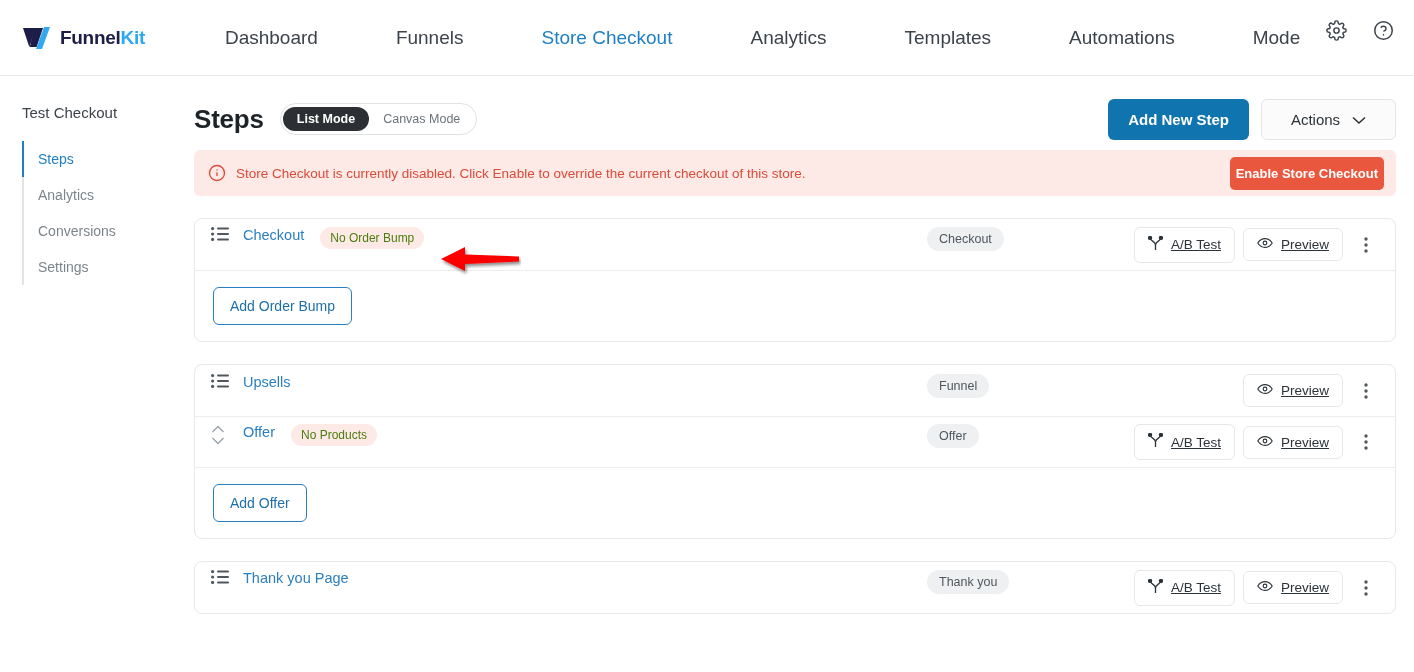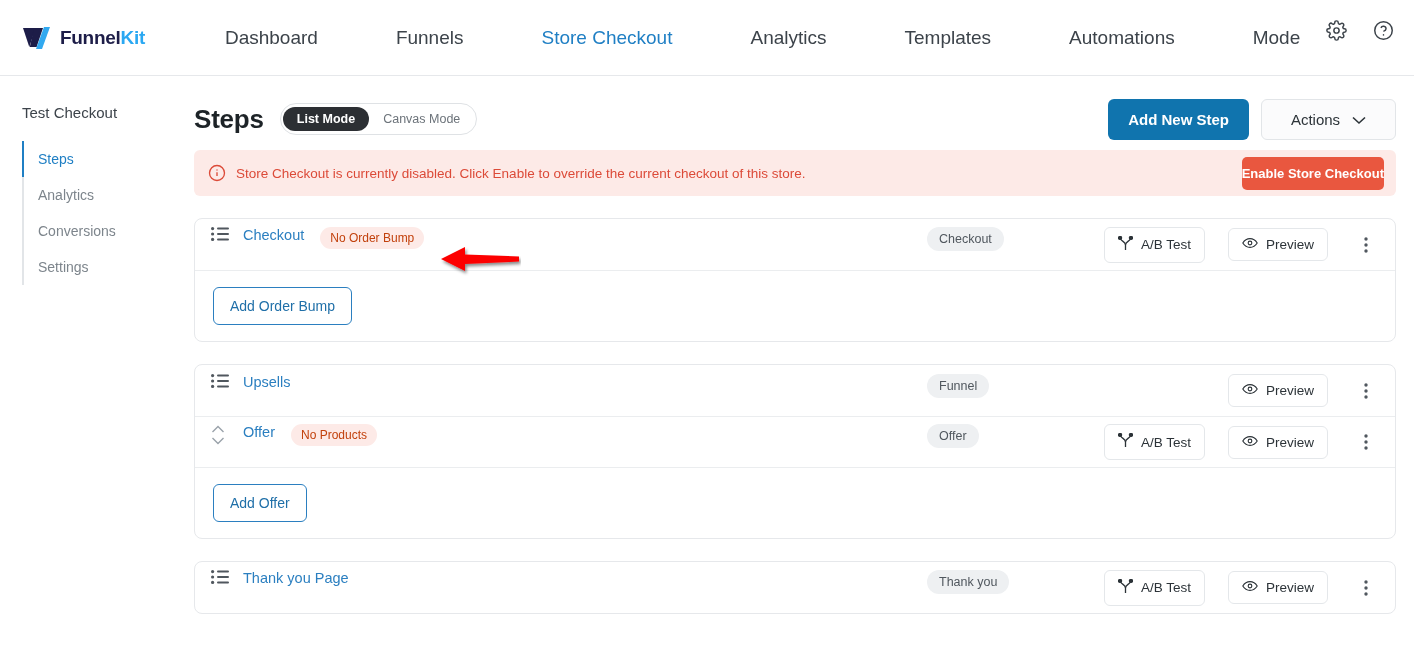--- a/index.html
+++ b/index.html
@@ -162,21 +162,21 @@
     margin-left: 10px;
   }
   .alert-spacer { flex: 1; }
   .btn-danger {
     background: #e9573f;
     color: #fff;
     font-size: 13px;
     font-weight: bold;
     border: none;
     border-radius: 5px;
-    padding: 9px 0;
+    padding: 9px 6px;
     cursor: pointer;
     font-family: inherit;
     white-space: nowrap;
   }
 
   
   .card {
     background: #fff;
     border: 1px solid #e6e8eb;
     border-radius: 8px;
@@ -193,21 +193,21 @@
   .handle { display: flex; align-items: center; width: 26px; flex-shrink: 0; }
   .step-name {
     color: #2b7fc0;
     font-size: 14.5px;
     margin-left: 6px;
     cursor: pointer;
     white-space: nowrap;
   }
   .badge-warn {
     background: #fdeae7;
-    color: #c2410c;
+    color: #4d7c0f;
     font-size: 12px;
     padding: 4px 10px;
     border-radius: 12px;
     margin-left: 16px;
     white-space: nowrap;
   }
   .step-spacer { flex: 1; }
   .badge-type {
     background: #eef0f2;
     color: #50575e;
@@ -217,21 +217,21 @@
     white-space: nowrap;
     position: absolute;
     left: 716px;
   }
   .row-inner {
     display: flex;
     align-items: flex-start;
     width: 100%;
     position: relative;
   }
-  .actions-group { display: flex; align-items: center; gap: 23px; margin-left: auto; }
+  .actions-group { display: flex; align-items: center; gap: 8px; margin-left: auto; text-decoration: underline; }
   .btn-ghost {
     background: #fff;
     border: 1px solid #e4e7ea;
     border-radius: 6px;
     font-size: 13.5px;
     color: #2c3338;
     padding: 8px 13px;
     display: flex; align-items: center; gap: 8px;
     cursor: pointer;
     font-family: inherit;

